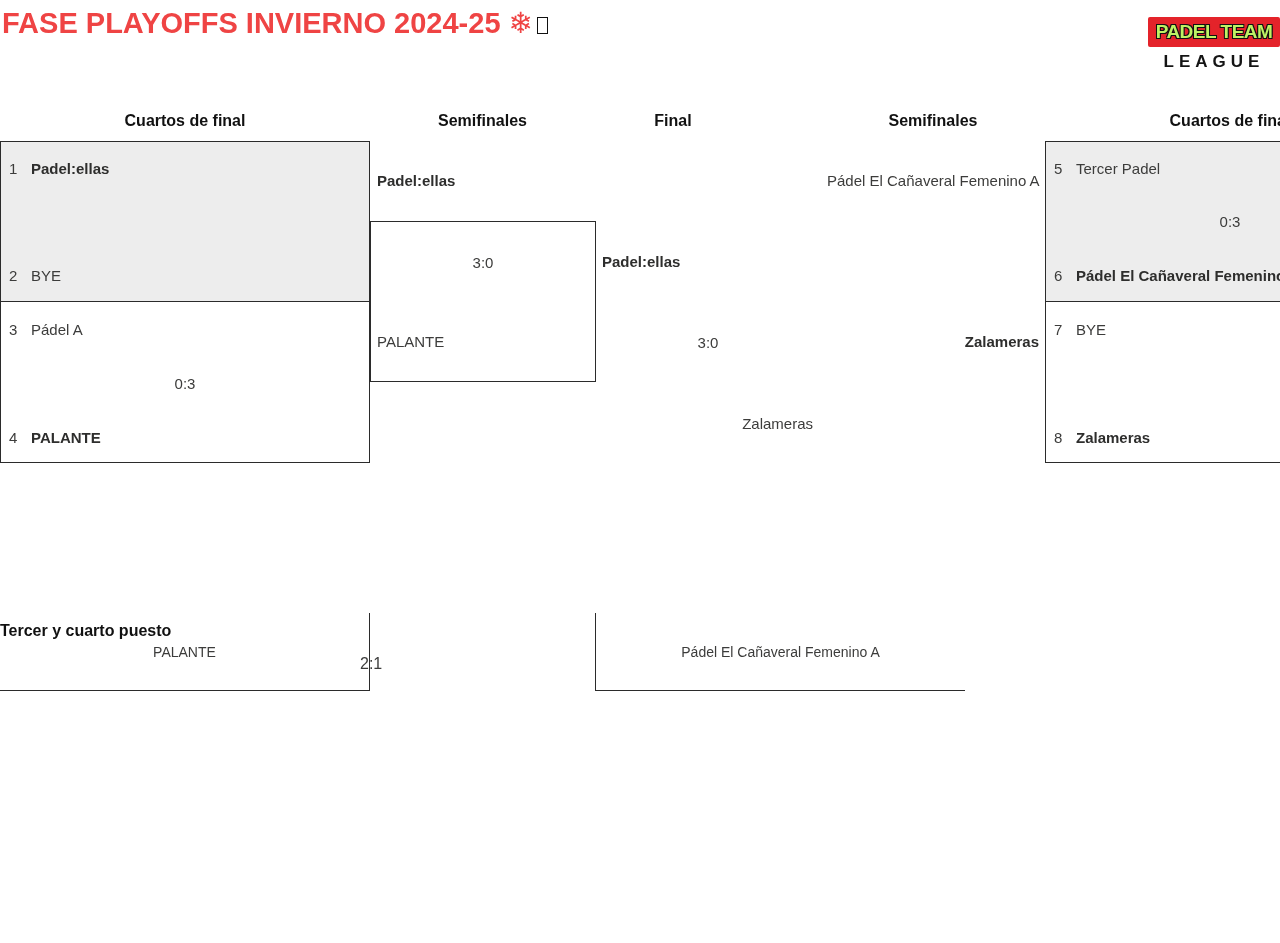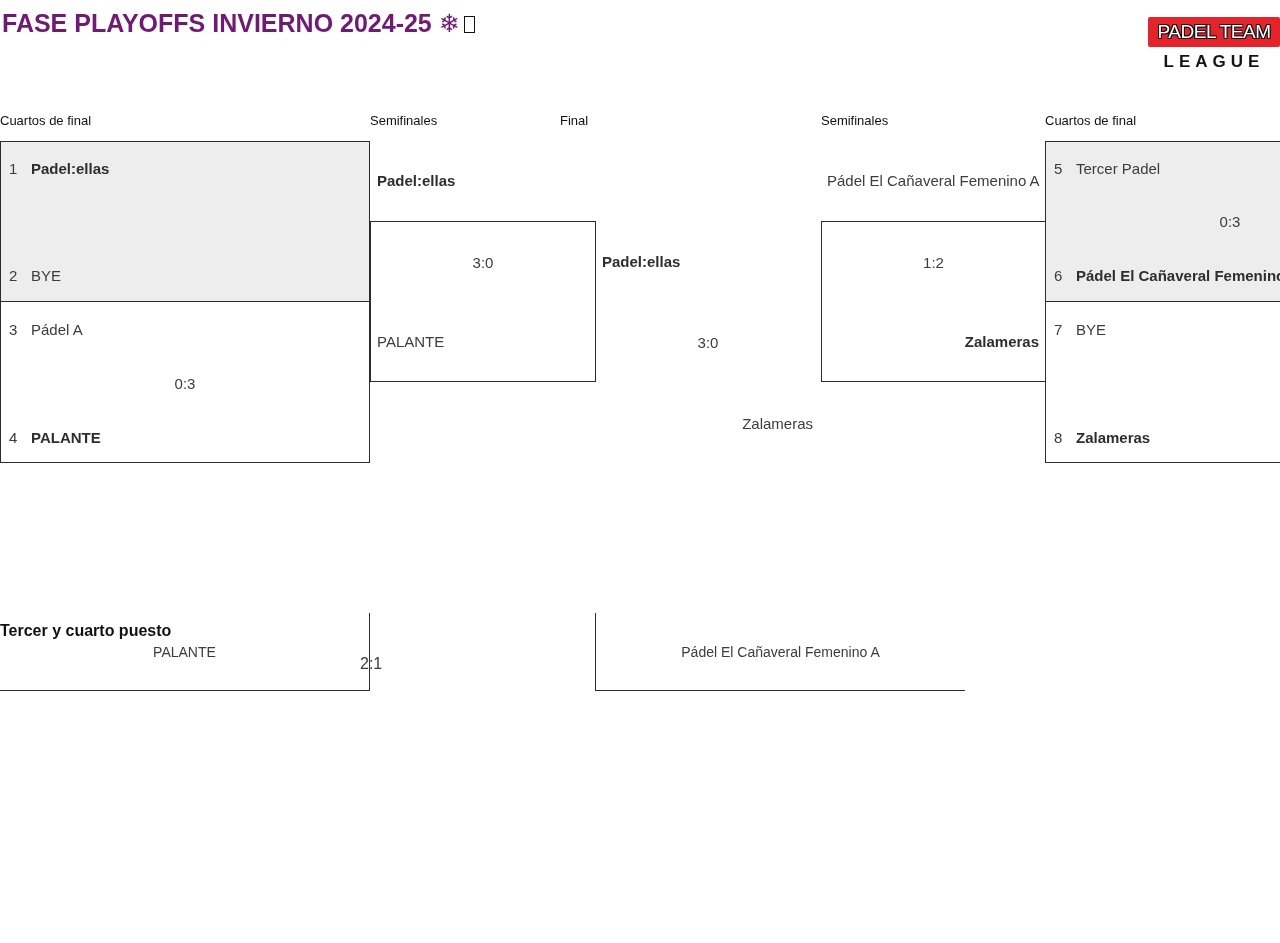--- a/index.html
+++ b/index.html
@@ -5,38 +5,38 @@
   * { margin:0; padding:0; box-sizing:border-box; }
   html,body { background:#fff; }
   .page {
     position:relative; width:1280px; height:943px;
     background:#fff; overflow:hidden;
     font-family:"Liberation Sans","DejaVu Sans",sans-serif;
     color:#3c3c3b;
   }
 
   
-  .title-line { position:absolute; left:2px; font-size:25px; line-height:25px;
-    font-weight:700; color:#701a75; white-space:nowrap; }
+  .title-line { position:absolute; left:2px; font-size:29px; line-height:25px;
+    font-weight:700; color:#ef4444; white-space:nowrap; }
   .tofu { display:inline-block; width:11px; height:17px; border:1.5px solid #111;
     margin-left:4px; vertical-align:-1px; }
 
   
   .logo { position:absolute; left:1148px; top:17px; width:132px; }
   .logo-red { height:30px; background:#e4232a; border-radius:2px;
     display:flex; align-items:center; justify-content:center; }
-  .logo-red span { color:#ffffff; font-weight:400; font-size:19px; letter-spacing:-0.5px;
+  .logo-red span { color:#bef264; font-weight:700; font-size:19px; letter-spacing:-0.5px;
     white-space:nowrap;
     text-shadow:-1px -1px 0 #111,1px -1px 0 #111,-1px 1px 0 #111,1px 1px 0 #111; }
   .logo-black { margin-top:5px; text-align:center; color:#141414; font-weight:700;
     font-size:17px; letter-spacing:5px; white-space:nowrap; }
 
   
-  .round-h { position:absolute; top:111px; font-size:13px; line-height:19px;
-    font-weight:400; color:#111; text-align:left; white-space:nowrap; }
+  .round-h { position:absolute; top:111px; font-size:16px; line-height:19px;
+    font-weight:700; color:#111; text-align:center; white-space:nowrap; }
 
   
   .box { position:absolute; border:1px solid #2b2b2b; background:#fff; }
   .shade { background:#ededed; }
 
   .trow { position:absolute; display:flex; align-items:baseline;
     font-size:15px; line-height:20px; white-space:nowrap; }
   .seed { width:13px; flex:0 0 13px; margin-right:9px; font-weight:400; }
   .tname {}
   .win { font-weight:700; color:#2e2e2d; }
@@ -103,23 +103,20 @@
   <div class="box" style="left:370px;top:221px;width:226px;height:161px">
     <div class="score" style="left:0;top:31px;width:100%">3:0</div>
   </div>
   <div class="sflabel win" style="left:377px;top:171px">Padel:ellas</div>
   <div class="sflabel" style="left:377px;top:332px">PALANTE</div>
 
   <div class="sflabel win" style="left:602px;top:252px">Padel:ellas</div>
   <div class="score" style="left:595px;top:333px;width:226px">3:0</div>
   <div class="sflabel rightal" style="left:595px;top:414px;width:218px">Zalameras</div>
 
-  <div class="box" style="left:821px;top:221px;width:225px;height:161px">
-    <div class="score" style="left:0;top:31px;width:100%">1:2</div>
-  </div>
   <div class="sflabel clip" style="left:827px;top:171px;width:218px">Pádel El Cañaveral Femenino A</div>
   <div class="sflabel rightal win" style="left:821px;top:332px;width:218px">Zalameras</div>
 
   <div class="box shade" style="left:1045px;top:141px;width:370px;height:161px">
     <div class="trow" style="left:8px;top:17px">
       <span class="seed">5</span>
       <span class="tname">Tercer Padel</span>
     </div>
     <div class="score" style="left:0;top:70px;width:100%">0:3</div>
     <div class="trow" style="left:8px;top:124px">

